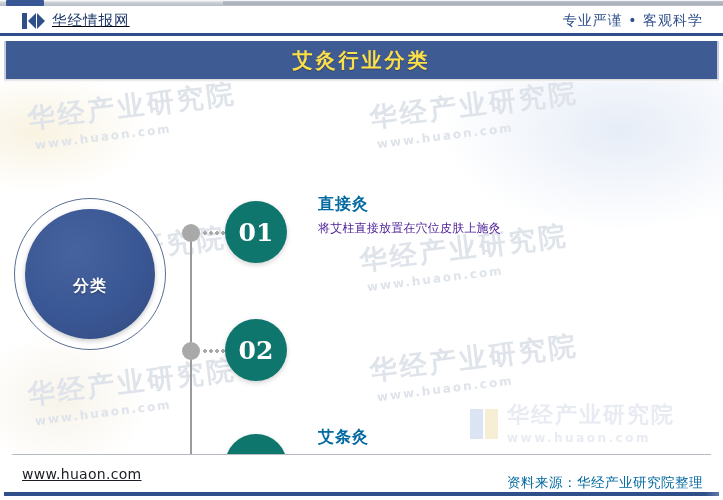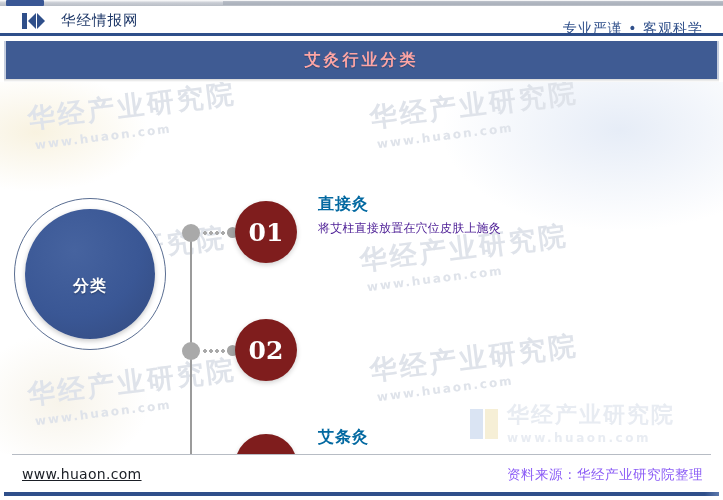--- a/index.html
+++ b/index.html
@@ -31,21 +31,21 @@
   }
 
   
   .header {
     position:absolute; left:0; top:6px; width:723px; height:30px;
     background:#ffffff;
     border-bottom:3px solid #2f4f8a;
   }
   .brand {
     position:absolute; left:22px; top:5px;
-    display:flex; align-items:center; gap:16px;
+    display:flex; align-items:center; gap:7px;text-decoration:underline;
   }
   .brand-mark { display:flex; align-items:center; gap:1px; }
   .brand-mark .bm1 {
     width:5px; height:16px; background:#2f4f8a;
   }
   .brand-mark .bm2 {
     width:0; height:0;
     border-top:8px solid transparent;
     border-bottom:8px solid transparent;
     border-right:8px solid #2f4f8a;
@@ -55,33 +55,33 @@
     border-top:8px solid transparent;
     border-bottom:8px solid transparent;
     border-left:8px solid #2f4f8a;
   }
   .brand-name {
     font-size:14.5px; color:#1b3566; letter-spacing:1px;
     font-family:"DejaVu Sans", sans-serif;
   }
   .slogan {
     position:absolute; right:20px; top:6px;
-    font-size:14px; color:#2f4f8a; letter-spacing:1px;margin-top:8px;
+    font-size:14px; color:#2f4f8a; letter-spacing:1px;
   }
 
   
   .banner {
     position:absolute; left:4px; top:41px; width:715px; height:38px;
     background:#3f5b93;
     border-left:2px solid #c6cede;
     border-right:2px solid #c6cede;
     display:flex; align-items:center; justify-content:center;
   }
   .banner-title {
-    color:#fca5a5; font-size:16px; letter-spacing:3px;
+    color:#fde047; font-size:20px; letter-spacing:3px;
     font-weight:bold;
     text-shadow:0 1px 1px rgba(0,0,0,.25);
   }
   .banner-shadow {
     position:absolute; left:4px; top:79px; width:715px; height:3px;
     background:linear-gradient(to bottom,rgba(0,0,0,.16),rgba(0,0,0,0));
   }
 
   
   .canvas {
@@ -202,23 +202,23 @@
     width:26px; height:4px;
     background-image:radial-gradient(circle, #a9a9a9 48%, rgba(0,0,0,0) 52%);
     background-size:6px 4px; background-repeat:repeat-x;
   }
   .dot-small {
     position:absolute; left:227px; top:33px;
     width:11px; height:11px; border-radius:50%;
     background:#a3a3a3;
   }
   .num-circle {
-    position:absolute; left:235px; top:7px;
+    position:absolute; left:225px; top:7px;
     width:62px; height:62px; border-radius:50%;
-    background:#7f1d1d;
+    background:#0f766e;
     box-shadow:0 2px 5px rgba(0,0,0,.18);
     display:flex; align-items:center; justify-content:center;text-align:right;
   }
   .num-circle .num {
     color:#ffffff; font-size:25px; font-weight:bold;
     font-family:"DejaVu Serif", serif;
     letter-spacing:0px;
   }
 
   .item-text { position:absolute; left:318px; top:0px; width:395px; }
@@ -242,22 +242,22 @@
   }
   .footer-line-bot {
     position:absolute; left:4px; bottom:4px; width:715px; height:4px;
     background:linear-gradient(to right,#2f4f8a 0%,#2f4f8a 98%,#5d79ad 100%);
   }
   .footer-url {
     position:absolute; left:22px; top:12px;
     font-size:14px; color:#1b1f26; letter-spacing:.3px;
   }
   .footer-src {
-    position:absolute; right:20px; top:12px;
-    font-size:13.5px; color:#8b5cf6; letter-spacing:.5px;
+    position:absolute; right:20px; top:20px;
+    font-size:13.5px; color:#0369a1; letter-spacing:.5px;
   }
 </style>
 </head>
 <body>
 
 <div id="page">
 
   <div class="topbar-rail">
     <div class="rail-right"></div>
     <div class="thumb"></div>

